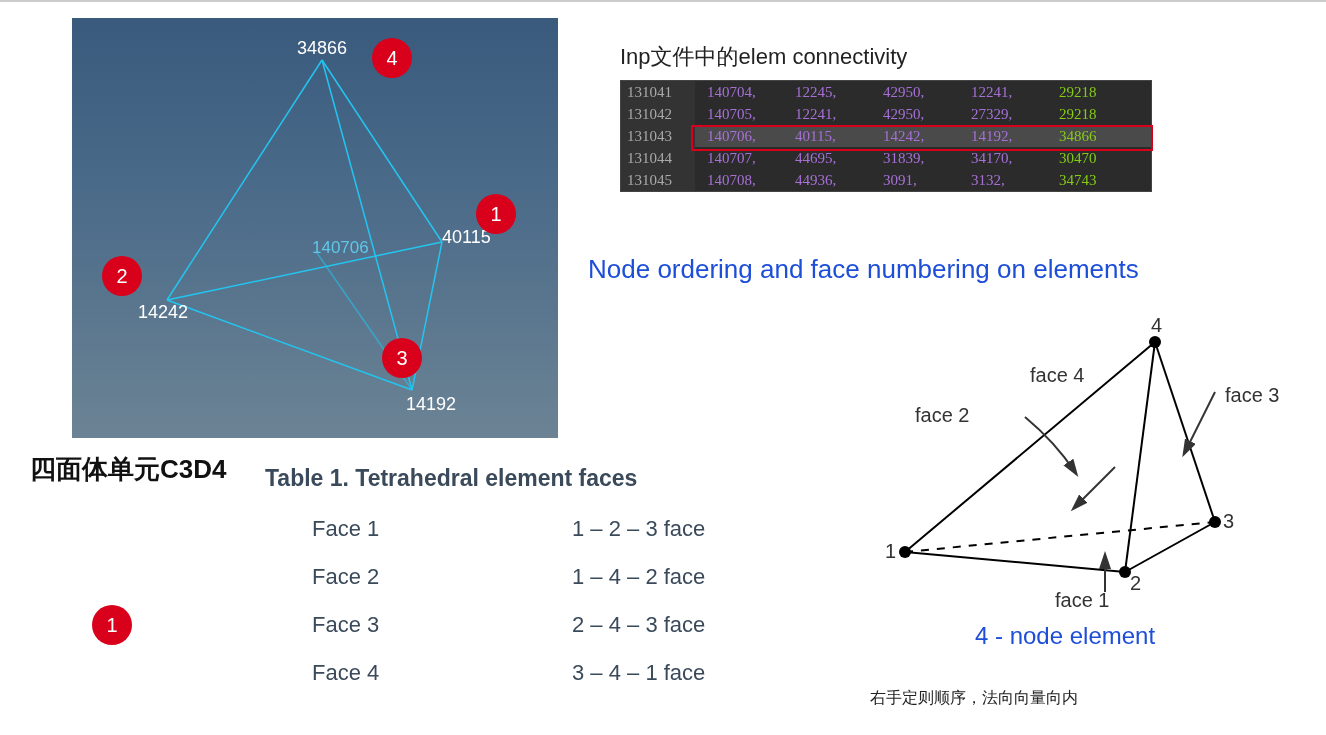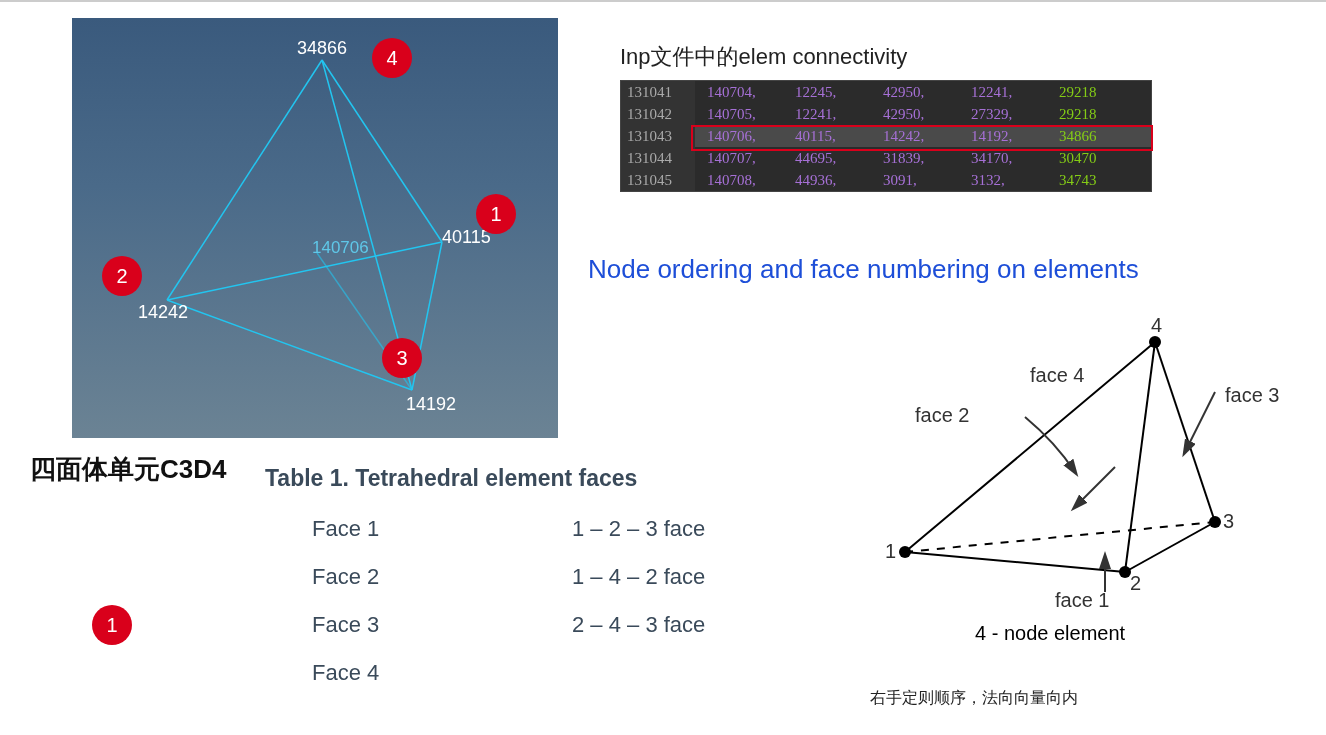--- a/index.html
+++ b/index.html
@@ -164,22 +164,22 @@
   .node-diagram svg { width: 100%; height: 100%; }
   .diag-label {
     font-size: 20px;
     fill: #333;
     font-family: "Segoe UI", Arial, sans-serif;
   }
   .diag-caption {
     position: absolute;
     left: 120px;
     top: 320px;
-    font-size: 20px;
-    color: #000000;
+    font-size: 24px;
+    color: #1d4ed8;
   }
 
   
   .rhr-note {
     position: absolute;
     left: 870px;
     top: 688px;
     font-size: 16px;
     color: #222;
   }
@@ -284,20 +284,21 @@
   <div class="frow">
       <div class="fcol1">Face 2</div>
       <div class="fcol2">1 – 4 – 2 face</div>
     </div>
   <div class="frow">
       <div class="fcol1">Face 3</div>
       <div class="fcol2">2 – 4 – 3 face</div>
     </div>
   <div class="frow">
       <div class="fcol1">Face 4</div>
+      <div class="fcol2">3 – 4 – 1 face</div>
     </div>
 </div>
 
 <div class="red-badge lone-badge">1</div>
 
 <div class="node-diagram">
   <svg viewBox="0 0 460 370">
     <defs>
       <marker id="arrow" markerWidth="10" markerHeight="10" refX="6" refY="3" orient="auto">
         <path d="M0,0 L0,6 L9,3 z" fill="#333"></path>

